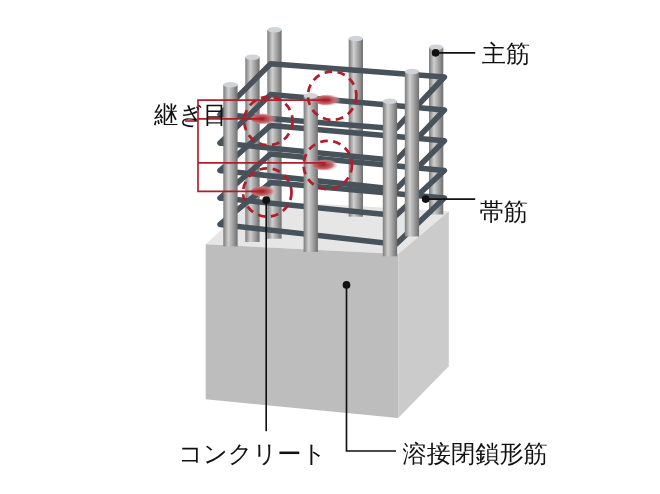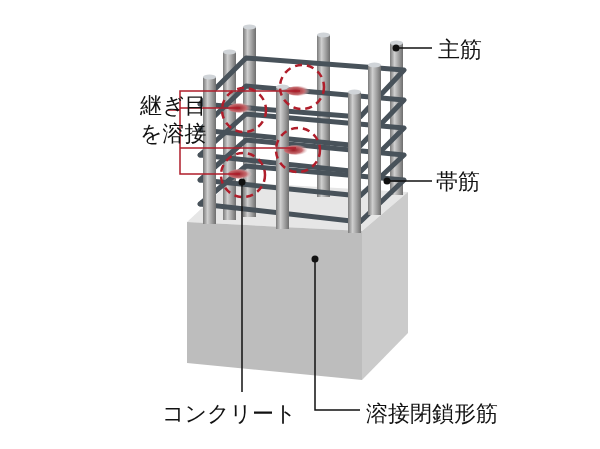--- a/index.html
+++ b/index.html
@@ -1,21 +1,21 @@
 <!DOCTYPE html>
 <html><head>
 <meta charset="utf-8">
 <style>
   html, body { margin:0; padding:0; background:#ffffff; }
   body { width:600px; height:449px; position:relative; overflow:hidden;
          font-family: "DejaVu Sans", "Liberation Sans", sans-serif; }
   #stage { position:absolute; left:0; top:0; width:600px; height:449px; }
   .lbl { position:absolute; font-size:22px; color:#111; white-space:nowrap; line-height:1.25; }
   #lbl-main { left:438px; top:36px; }
-  #lbl-hoop { left:436px; top:168px; }
+  #lbl-hoop { left:436px; top:180px; }
   #lbl-joint { left:108px; top:92px;margin-left:32px; }
   #lbl-weld { left:162px; top:400px; }
   #lbl-conc { left:366px; top:400px; }
 </style>
 </head>
 <body>
 
 <svg id="stage" viewBox="0 0 600 449" xmlns="http://www.w3.org/2000/svg">
   <defs>
     <linearGradient id="bar" x1="0" x2="1" y1="0" y2="0">
@@ -99,16 +99,15 @@
     <circle cx="387" cy="181" r="3.5"></circle>
     <circle cx="242" cy="182" r="3.5"></circle>
     <circle cx="315" cy="259" r="3.5"></circle>
   </g>
 </svg>
 
 <div class="lbl" id="lbl-main">主筋</div>
 <div class="lbl" id="lbl-hoop">帯筋</div>
 <div class="lbl" id="lbl-joint">
   <div>継ぎ目</div>
-  <div>を溶接</div>
 </div>
 <div class="lbl" id="lbl-weld">コンクリート</div>
 <div class="lbl" id="lbl-conc">溶接閉鎖形筋</div>
 
 </body></html>

